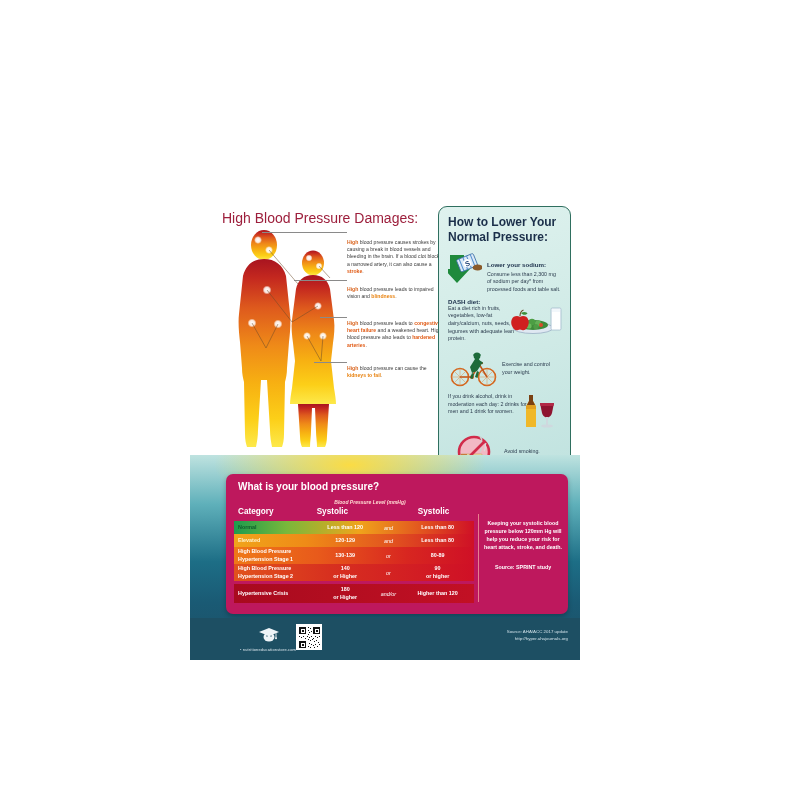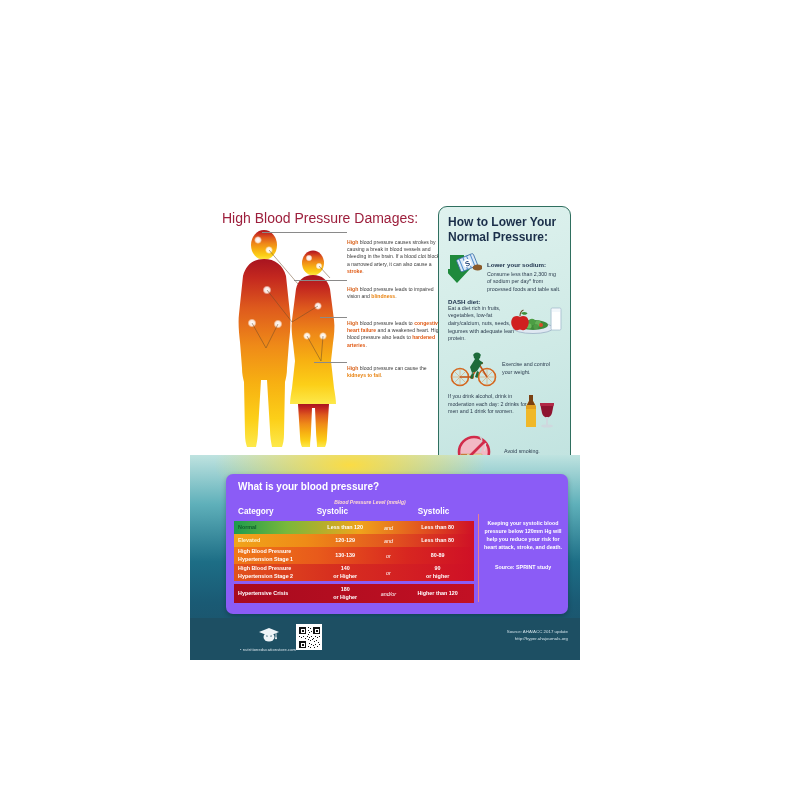--- a/index.html
+++ b/index.html
@@ -149,21 +149,21 @@
     background:
       radial-gradient(ellipse 200px 70px at 160px 10px, rgba(255,220,60,0.95) 0%, rgba(255,215,70,0.0) 68%),
       linear-gradient(180deg,#bfe3e0 0%, #5fb0ba 24%, #1d6e86 52%, #1a5a74 72%, #1d4f63 100%);
   }
 
   
   .bp-card {
     position: absolute;
     left: 36px; top: 334px;
     width: 342px; height: 140px;
-    background: #8b5cf6;
+    background: #be185d;
     border-radius: 7px;
     box-shadow: 0 2px 5px rgba(0,0,0,0.25);
     overflow: hidden;
   }
   .bp-title {
     position: absolute; left: 12px; top: 7px;
     font-size: 10px; font-weight: bold; color: #ffffff;
   }
   .bp-sub {
     position: absolute; left: 54px; top: 25px;

